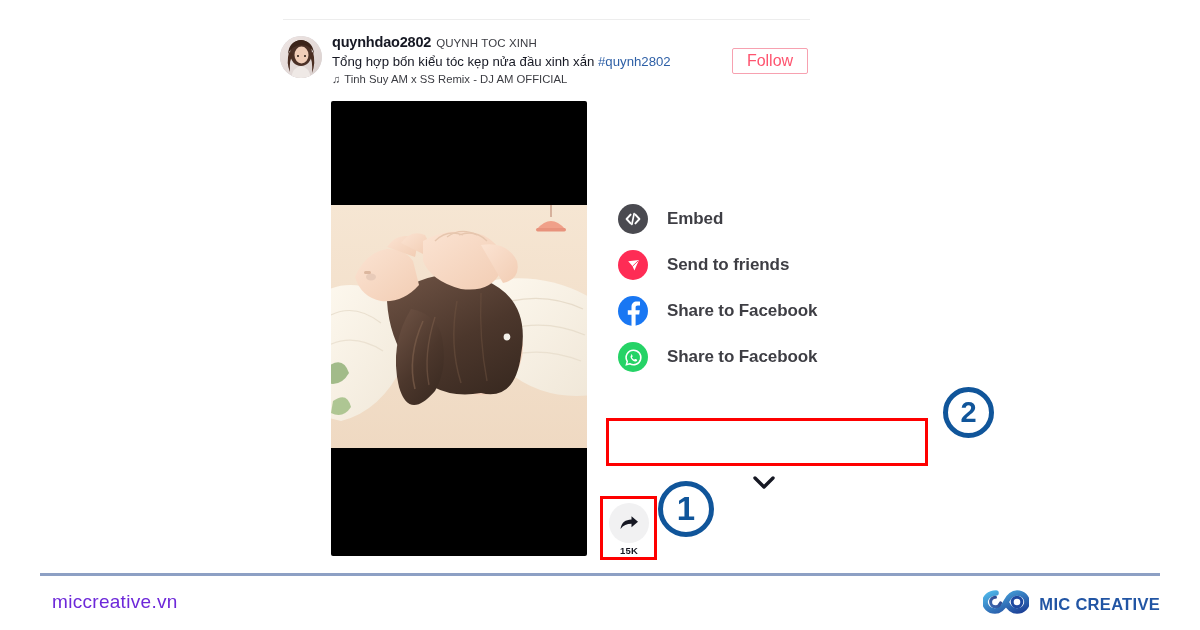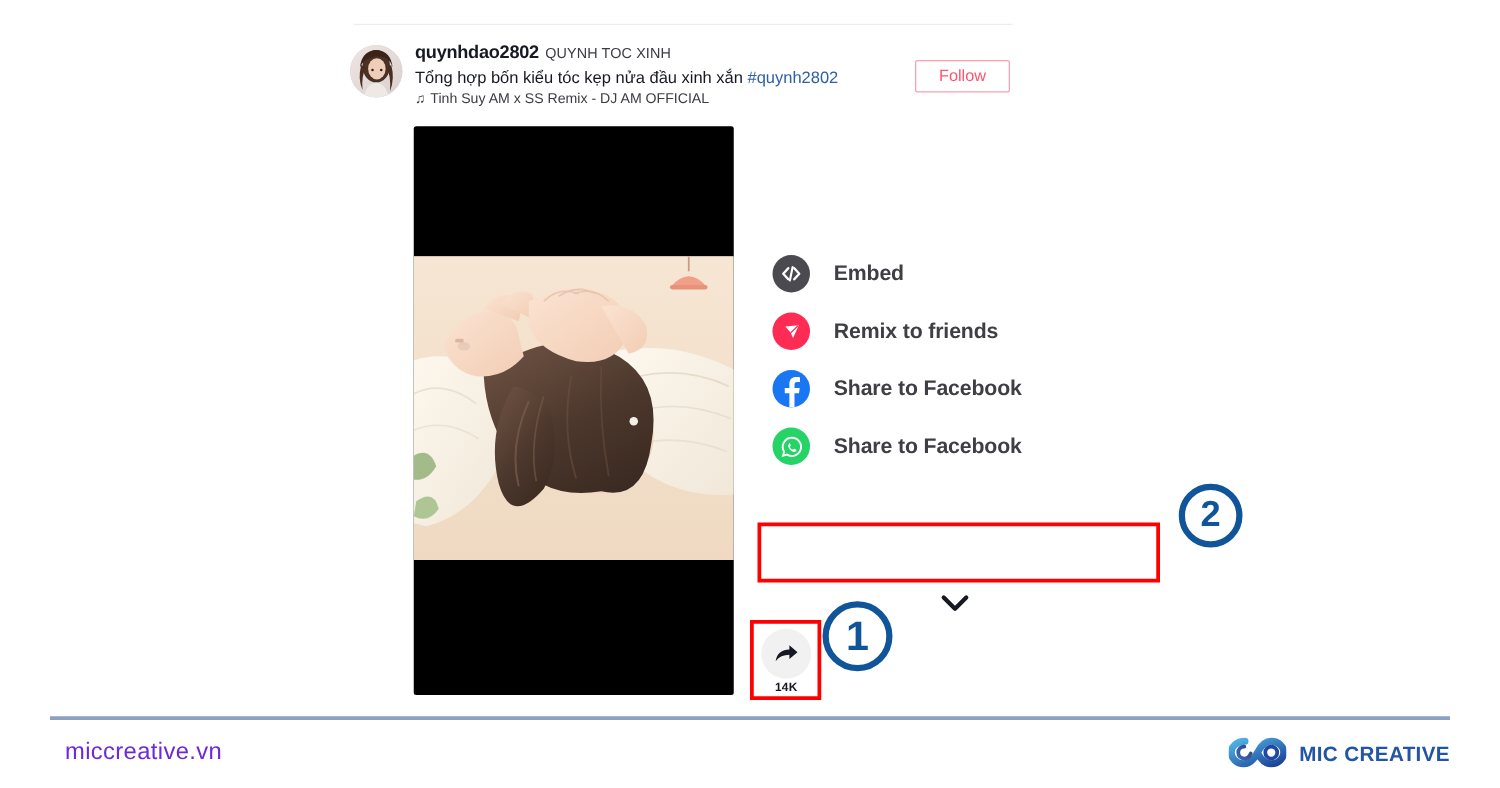--- a/index.html
+++ b/index.html
@@ -91,21 +91,21 @@
   .follow-btn {
     position: absolute;
     left: 452px;
     top: 14px;
     width: 76px;
     height: 26px;
     border: 1.2px solid #f7a1b0;
     border-radius: 2px;
     background: #ffffff;
     color: #fe546f;
-    font-size: 13px;
+    font-size: 16px;
     font-family: "Liberation Sans", sans-serif;
     line-height: 24px;
     text-align: center;
     cursor: pointer;
     padding: 0;
     box-sizing: border-box;
   }
 
   
   .video-wrap {
@@ -394,21 +394,21 @@
     <span class="share-label">Embed</span>
   </div>
 
   <div class="share-item">
     <span class="share-icon ic-send">
       <svg width="19" height="19" viewBox="0 0 19 19">
         <path d="M4.2 5.2 L15 4.1 L10.4 14.6 L8.6 10.2 Z" fill="#fff"></path>
         <path d="M8.6 10.2 L14.4 4.6" stroke="#fe2c55" stroke-width="0.9"></path>
       </svg>
     </span>
-    <span class="share-label">Remix to friends</span>
+    <span class="share-label">Send to friends</span>
   </div>
 
   <div class="share-item">
     <span class="share-icon ic-fb">
       <svg width="30" height="30" viewBox="0 0 30 30">
         <path d="M17.6 30 V18.6 h3.6 l0.6-4.3 h-4.2 v-2.7 c0-1.2 0.4-2.1 2.2-2.1 h2.2 V5.7 c-0.4-0.05-1.7-0.17-3.2-0.17 -3.2 0-5.3 1.9-5.3 5.5 v3.3 H9.8 v4.3 h3.7 V30 Z" fill="#fff"></path>
       </svg>
     </span>
     <span class="share-label">Share to Facebook</span>
   </div>
@@ -430,21 +430,21 @@
     <path d="M5 6 L14 15 L23 6" stroke="#161823" stroke-width="3.4" fill="none" stroke-linecap="round" stroke-linejoin="round"></path>
   </svg>
 </div>
 
 <div class="share-button">
   <div class="share-circle">
     <svg width="22" height="22" viewBox="0 0 22 22">
       <path d="M2.5 17 C3.5 10.5 7.5 7.8 13.5 7.6 L13.5 4.2 L20 9.8 L13.5 15.2 L13.5 11.8 C8.8 11.9 5.3 13.3 2.5 17 Z" fill="#161823"></path>
     </svg>
   </div>
-  <div class="share-count">14K</div>
+  <div class="share-count">15K</div>
 </div>
 
 <div class="anno-box copy"></div>
 <div class="anno-box share"></div>
 <div class="anno-circle one">1</div>
 <div class="anno-circle two">2</div>
 
 <div class="footer-divider"></div>
 <div class="footer-url">miccreative.vn</div>
 <div class="footer-logo">

